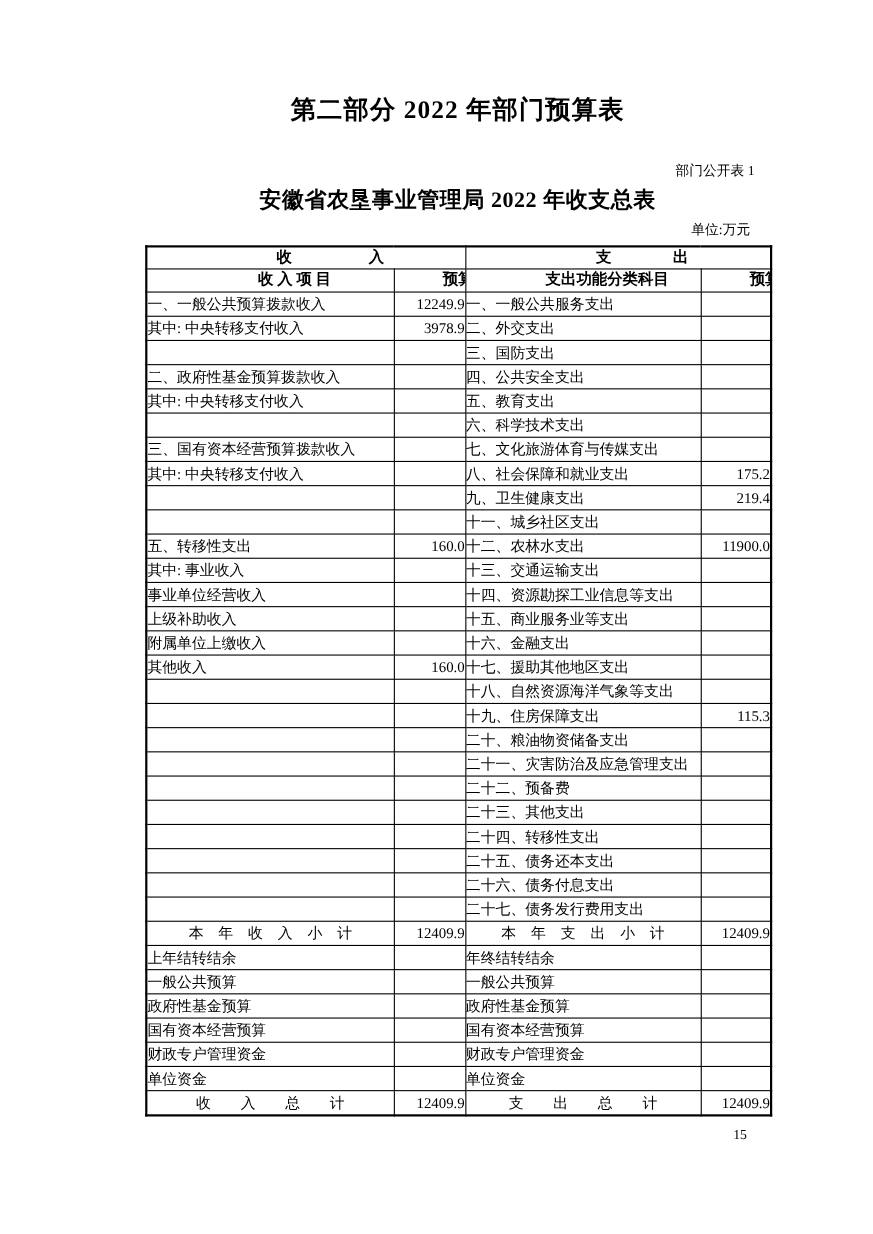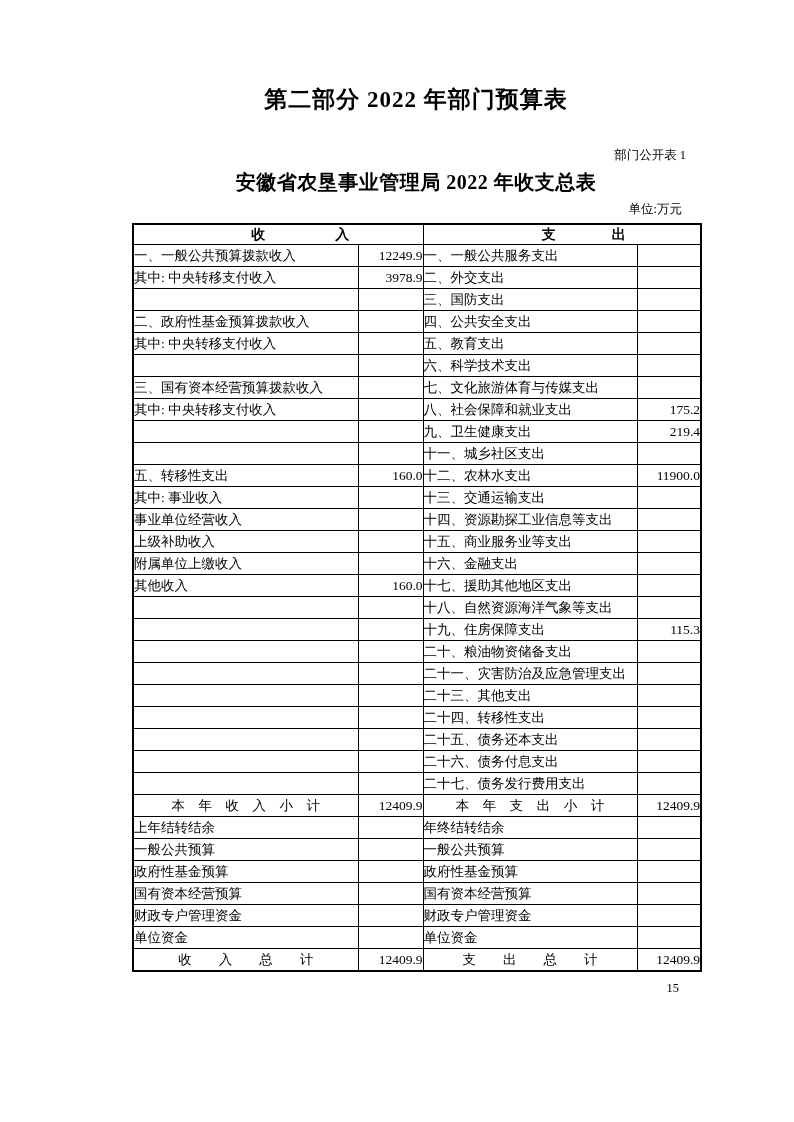--- a/index.html
+++ b/index.html
@@ -106,20 +106,26 @@
         <col style="width:225px">
         <col style="width:65px">
         <col style="width:214px">
         <col style="width:64px">
       </colgroup>
       <thead>
         <tr class="hdr-top">
           <th colspan="2">收　　　　　入</th>
           <th colspan="2">支　　　　出</th>
         </tr>
+        <tr class="hdr-sub">
+          <th>收 入 项 目</th>
+          <th>预算数</th>
+          <th>支出功能分类科目</th>
+          <th>预算数</th>
+        </tr>
       </thead>
       <tbody>
           <tr>
             <td class="lab in-n">一、一般公共预算拨款收入</td>
             <td class="num">12249.9</td>
             <td class="lab ex-n">一、一般公共服务支出</td>
             <td class="num"></td>
           </tr>
           <tr>
             <td class="lab in-q">其中: 中央转移支付收入</td>
@@ -231,20 +237,26 @@
           </tr>
           <tr>
             <td class="lab in-n"></td>
             <td class="num"></td>
             <td class="lab ex-n">二十一、灾害防治及应急管理支出</td>
             <td class="num"></td>
           </tr>
           <tr>
             <td class="lab in-n"></td>
             <td class="num"></td>
+            <td class="lab ex-n">二十二、预备费</td>
+            <td class="num"></td>
+          </tr>
+          <tr>
+            <td class="lab in-n"></td>
+            <td class="num"></td>
             <td class="lab ex-n">二十三、其他支出</td>
             <td class="num"></td>
           </tr>
           <tr>
             <td class="lab in-n"></td>
             <td class="num"></td>
             <td class="lab ex-n">二十四、转移性支出</td>
             <td class="num"></td>
           </tr>
           <tr>

